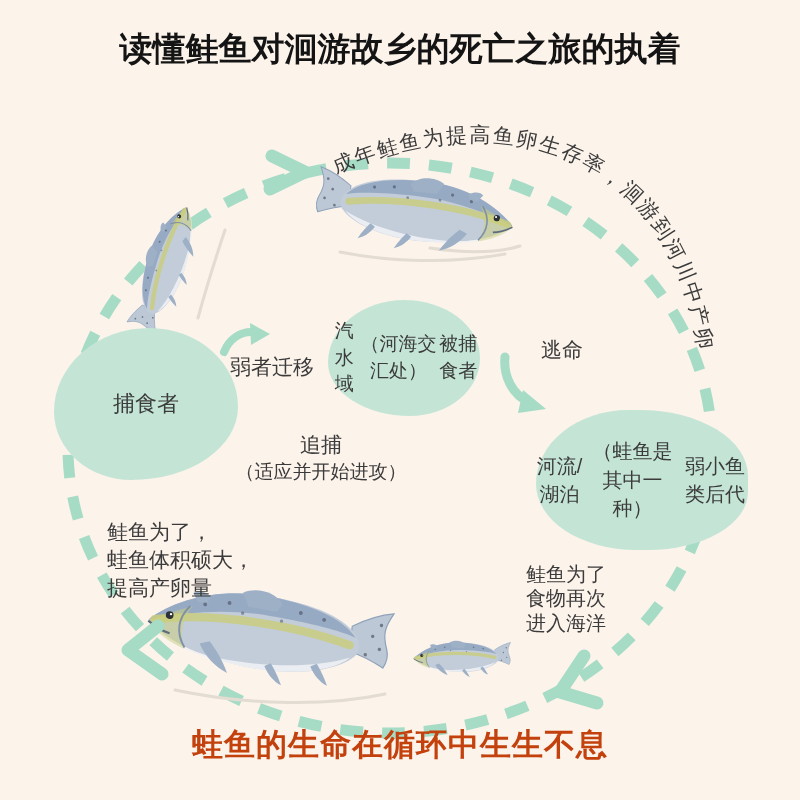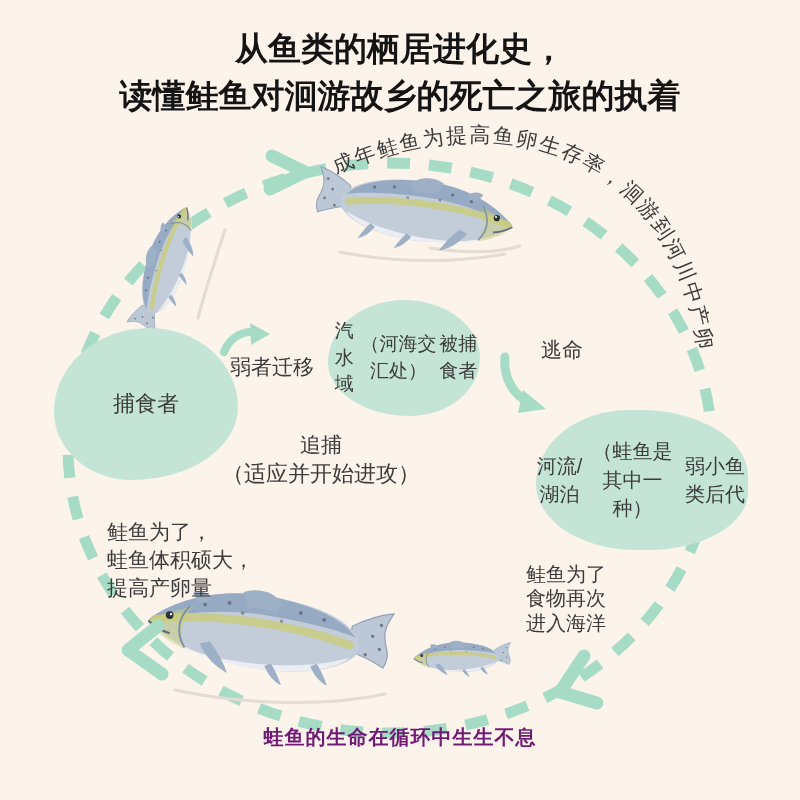--- a/index.html
+++ b/index.html
@@ -29,34 +29,33 @@
   }
   .bubble.sea{left:54px;top:328px;width:184px;height:152px;font-size:22px;
     border-radius:52% 48% 58% 42% / 55% 52% 48% 45%;}
   .bubble.brackish{left:328px;top:300px;width:152px;height:116px;font-size:19px;
     border-radius:50% 50% 46% 54% / 54% 50% 50% 46%;}
   .bubble.river{left:536px;top:410px;width:212px;height:140px;font-size:20px;
     border-radius:46% 54% 50% 50% / 56% 50% 44% 50%;}
   .label{position:absolute;z-index:2;font-size:21px;line-height:1.33;color:var(--ink);}
   .label.migrate{left:230px;top:353px;}
   .label.chase{left:222px;top:431px;width:198px;text-align:center;}
-  .label.chase .sub{font-size:22px;font-family:Liberation Serif, serif;}
+  .label.chase .sub{font-size:19px;font-family:Liberation Serif, serif;}
   .label.flee{left:541px;top:336px;}
   .label.food{left:107px;top:518px;}
   .label.return{left:526px;top:562px;font-size:20px;line-height:1.22;}
   .caption{
     position:absolute;z-index:2;top:724px;left:0;width:800px;text-align:center;
-    font-size:20px;font-weight:600;letter-spacing:1px;color:#701a75;
+    font-size:31px;font-weight:600;letter-spacing:1px;color:#c2410c;
   }
 </style>
 </head>
 <body>
 
 <header class="title">
-  <div>从鱼类的栖居进化史，</div>
   <div>读懂鲑鱼对洄游故乡的死亡之旅的执着</div>
 </header>
 
 <svg class="art" width="800" height="800" viewBox="0 0 800 800">
   <defs>
     <path id="spawn-path" d="M 336 174 C 470 114 600 140 660 238 C 684 278 696 320 700 368"></path>
     <g id="salmon">
       <path d="M36,18 C24,10 12,5 3,3 C9,15 10,21 5,33 C3,38 3,43 6,49 C14,45 25,41 36,39 Z" fill="#bcc8d6" stroke="#8ea2ba" stroke-width="1"></path>
       <circle cx="12" cy="14" r="1.4" fill="#40454e" opacity="0.6"></circle>
       <circle cx="18" cy="24" r="1.4" fill="#40454e" opacity="0.6"></circle>

